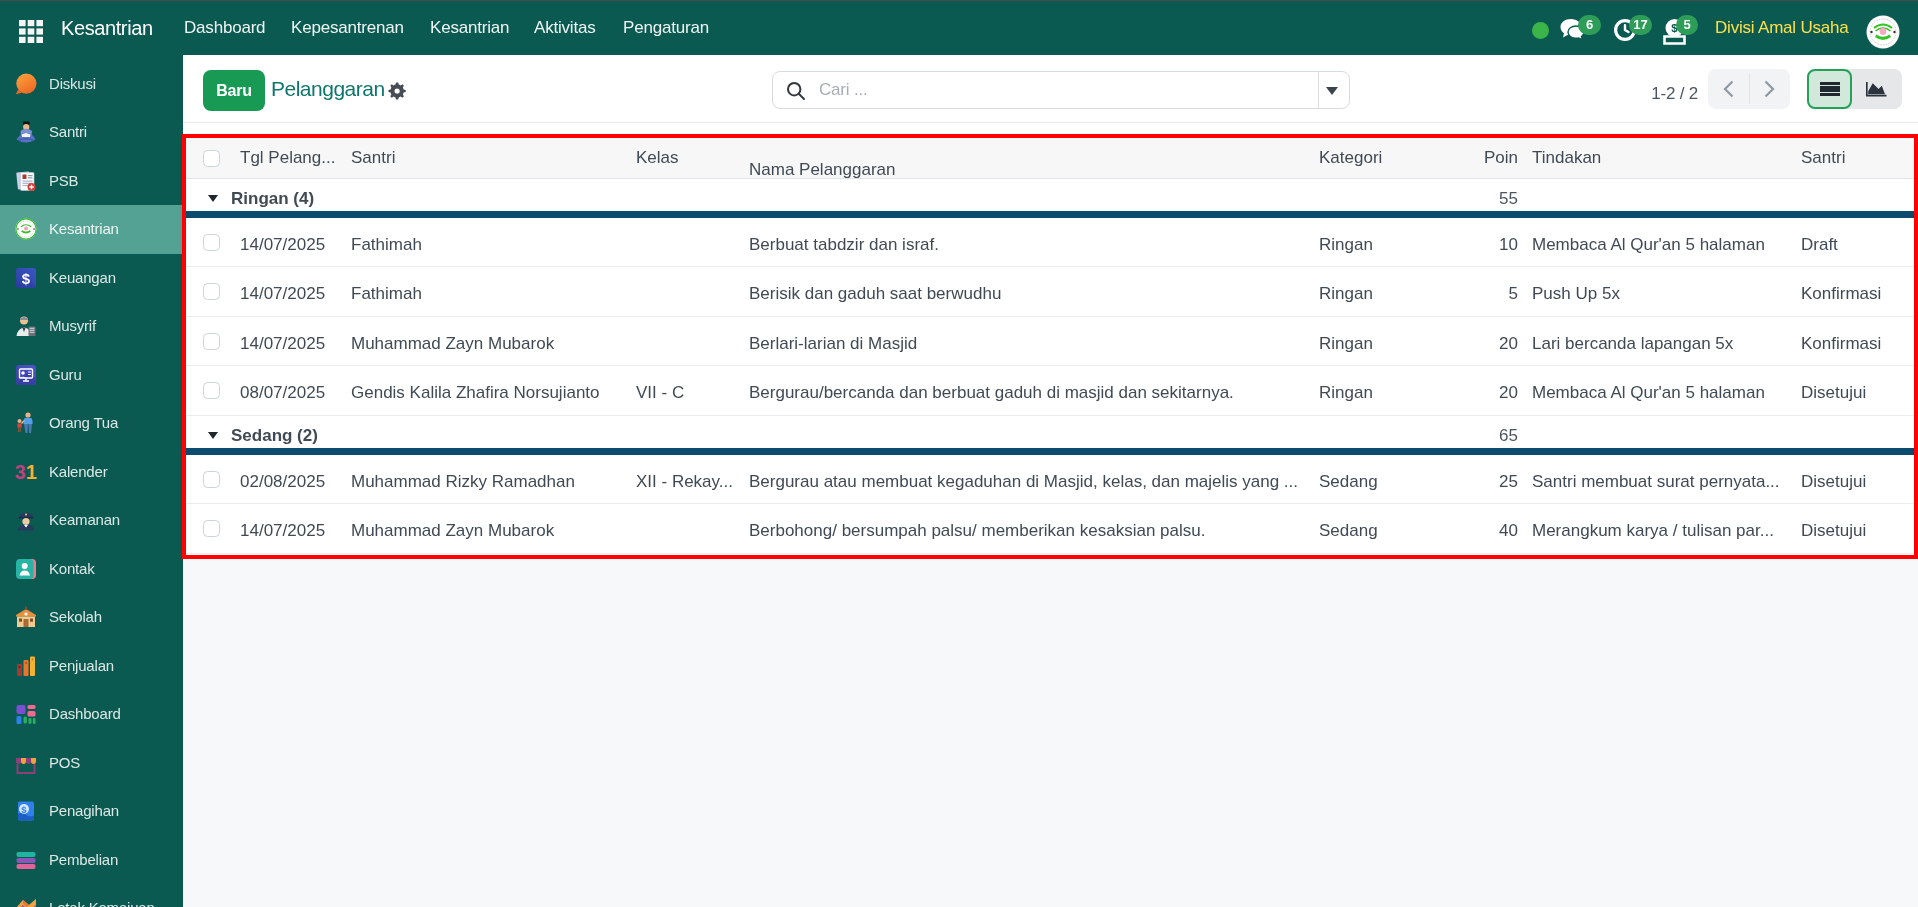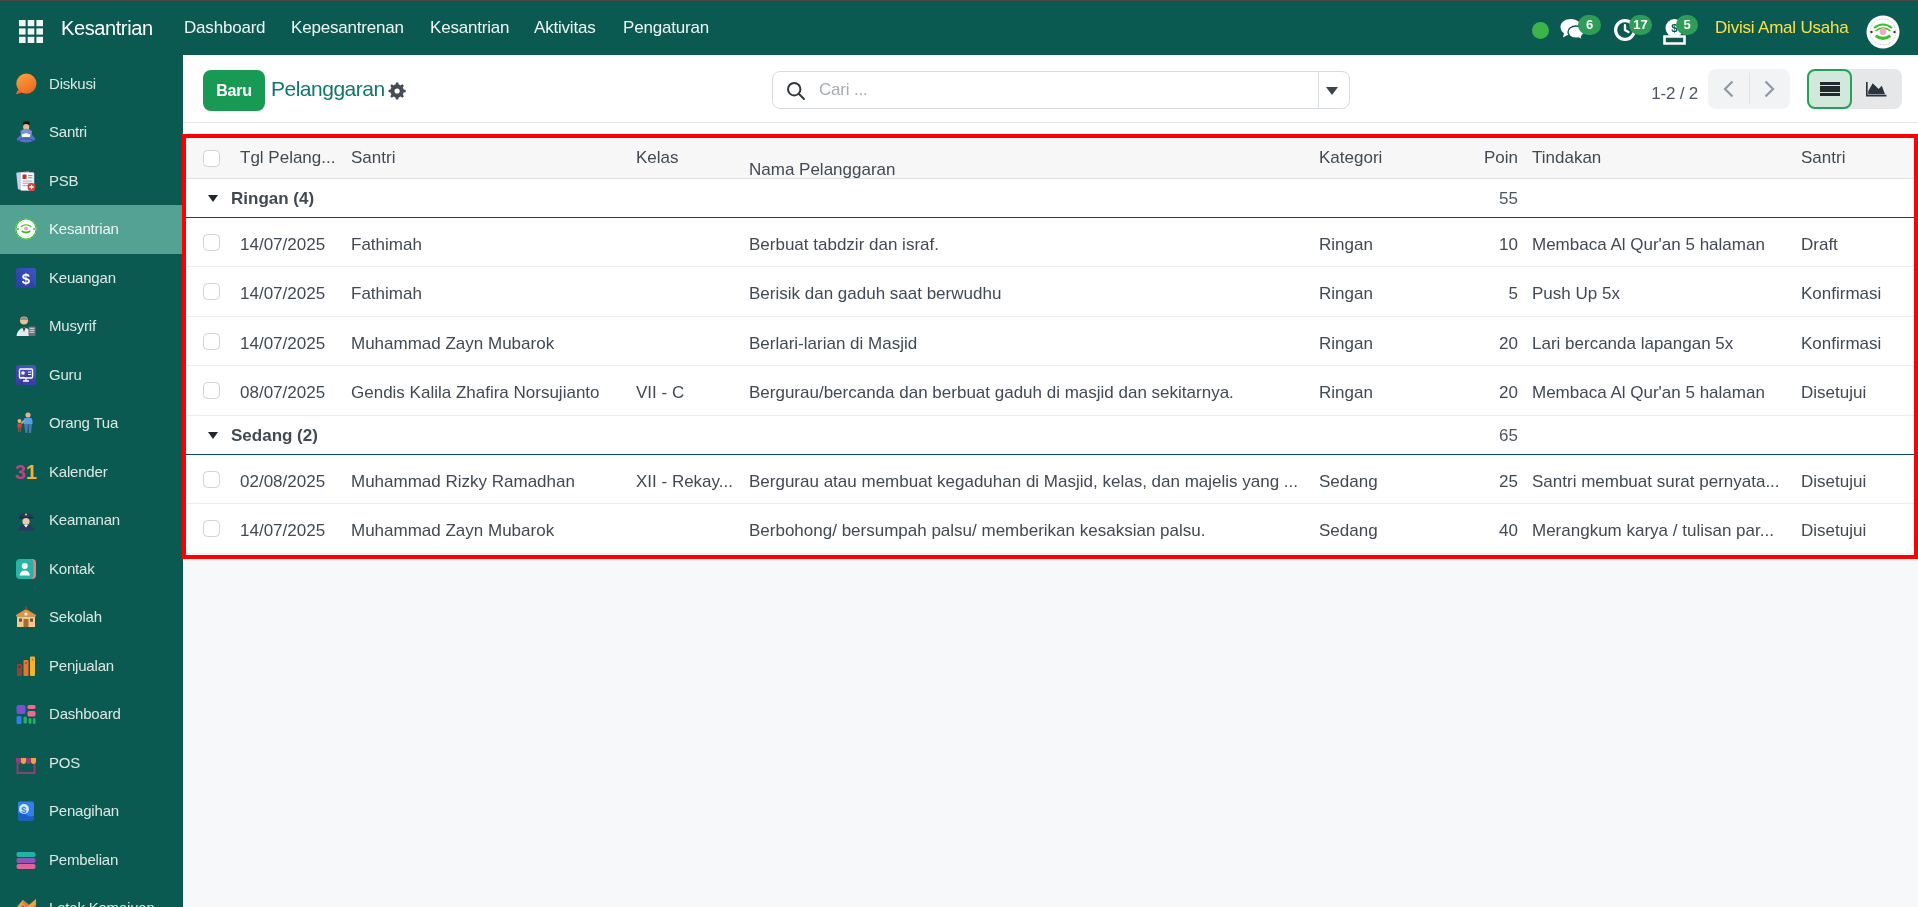--- a/index.html
+++ b/index.html
@@ -11,21 +11,21 @@
   .sideitem { position:absolute; left:0; width:183px; height:48.5px; }
   .sideitem.active { background:#53a294; }
   .sideicon { position:absolute; left:15px; top:13px; width:22px; height:22px; }
   .sidetext { position:absolute; left:49px; top:0; line-height:48.5px; font-size:15px; color:#dce8e5; letter-spacing:-0.2px; white-space:nowrap; }
   .navitem { position:absolute; top:0; height:54px; line-height:54px; font-size:17px; color:#eef5f3; letter-spacing:-0.2px; }
   #pagehead { left:183px; top:55px; width:1735px; height:68px; background:#fff; border-bottom:1px solid #e4e8ea; }
   #content { left:183px; top:133px; width:1735px; height:774px; background:#f7f8fa; }
   #redrect { left:182px; top:134px; width:1736px; height:425px; border:4px solid #fe0000; }
   #tablebg { left:182px; top:134px; width:1736px; height:425px; background:#fff; }
   .hc { font-weight:400; color:#242c33; letter-spacing:-0.3px; }
-  .grow { height:39.4px; background:#fff; border-bottom:1px solid #0c4a6e; }
+  .grow { height:39.4px; background:#fff; border-bottom:7px solid #0c4a6e; }
   .drow { height:49.4px; background:#fff; border-bottom:1px solid #ebedf0; }
   .drow .cell { line-height:49.4px; padding-top:2px; }
   .gc { font-weight:700; color:#1d252c; line-height:39.4px; letter-spacing:-0.3px; }
   .caret { position:absolute; left:22px; top:16.2px; width:0; height:0; border-left:5.5px solid transparent; border-right:5.5px solid transparent; border-top:7px solid #1f262c; }
   .hrow { position:absolute; left:186px; width:1728px; }
   .cell { position:absolute; top:0; white-space:nowrap; overflow:hidden; font-size:17px; color:#414a54; letter-spacing:0; }
   .cb { position:absolute; left:17px; width:17px; height:17px; border:1px solid #ccd3d9; border-radius:4.5px; background:#fff; }
   .badge { height:20px; border-radius:10px; background:#2d9d58; color:#fff; font-size:13px; font-weight:bold; text-align:center; line-height:20px; }
 </style>
 </head>

